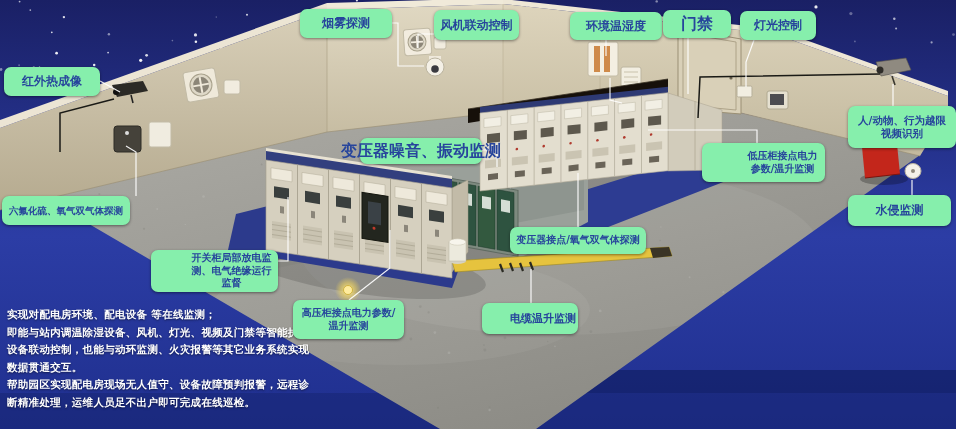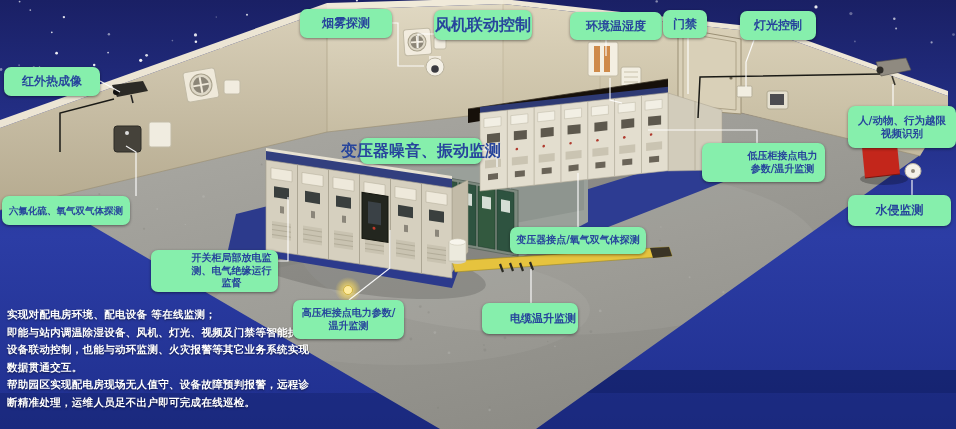--- a/index.html
+++ b/index.html
@@ -6,23 +6,23 @@
   #stage{position:relative;width:956px;height:429px;overflow:hidden;
          font-family:"DejaVu Sans","Liberation Sans",sans-serif;}
   #scene{position:absolute;left:0;top:0;}
   
   .lb{position:absolute;background:#86efac;color:#27459c;font-weight:700;
       text-align:center;border-radius:7px;box-shadow:0 1px 3px rgba(0,0,0,.45);
       display:flex;align-items:center;justify-content:center;line-height:1.25;
       padding:2px 6px;box-sizing:border-box;z-index:20;}
   .nw{white-space:nowrap;}
   .lb-smoke {left:300px;top:9px;  width:92px; min-height:29px;font-size:12px;}
-  .lb-fan   {left:434px;top:10px; width:98px; min-height:30px;font-size:16px;}
+  .lb-fan   {left:434px;top:10px; width:85px; min-height:30px;font-size:12px;}
   .lb-env   {left:570px;top:12px; width:92px; min-height:28px;font-size:12px;}
-  .lb-door  {left:663px;top:10px; width:44px; min-height:28px;font-size:12px;}
+  .lb-door  {left:663px;top:10px; width:68px; min-height:28px;font-size:16px;}
   .lb-light {left:740px;top:11px; width:76px; min-height:29px;font-size:12px;}
   .lb-ir    {left:4px;  top:67px; width:96px; min-height:29px;font-size:12px;}
   .lb-video {left:848px;top:106px;width:108px;min-height:42px;font-size:10.5px;}
   .lb-gas   {left:2px;  top:196px;width:128px;min-height:29px;font-size:9.5px;}
   .lb-water {left:848px;top:195px;width:103px;min-height:31px;font-size:12px;}
   .lb-noise {left:360px;top:138px;width:122px;min-height:26px;font-size:16px;}
   .lb-lv    {left:702px;top:143px;width:123px;min-height:39px;font-size:10px;padding-left:44px;}
   .lb-ttemp {left:510px;top:227px;width:136px;min-height:27px;font-size:10px;}
   .lb-pd    {left:151px;top:250px;width:127px;min-height:41px;font-size:10px;padding-left:40px;}
   .lb-hv    {left:293px;top:300px;width:111px;min-height:39px;font-size:10px;}

